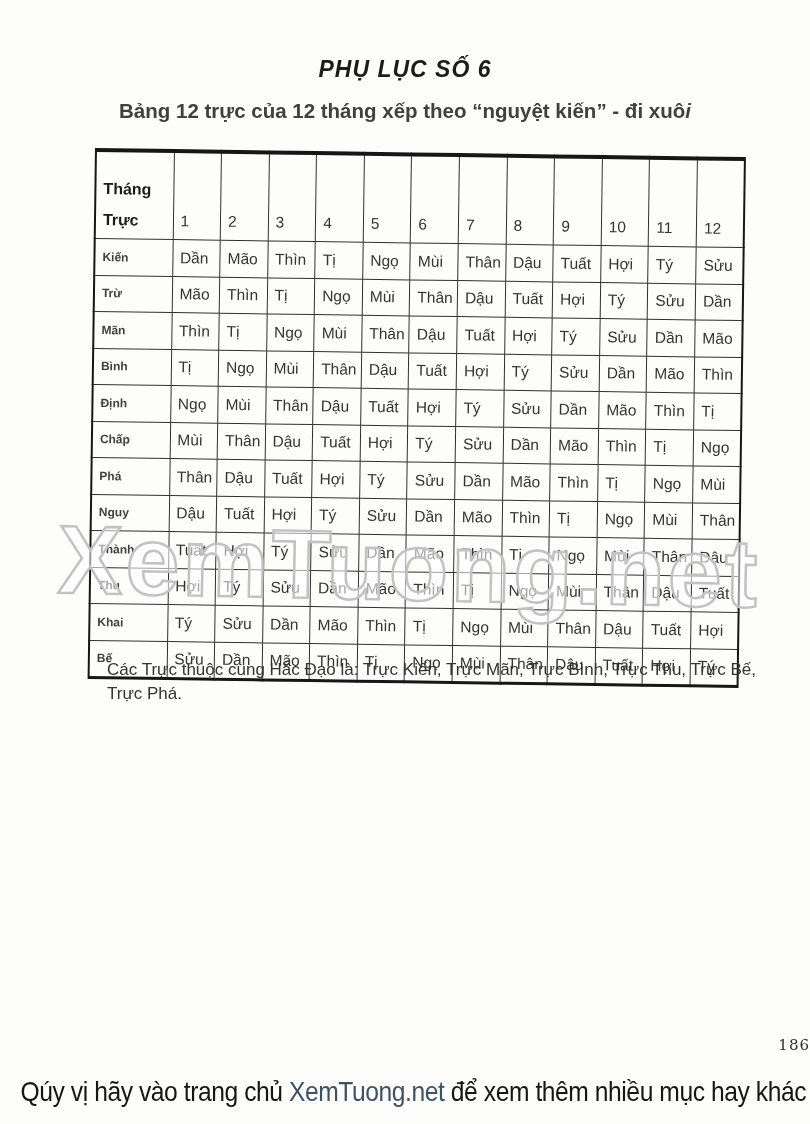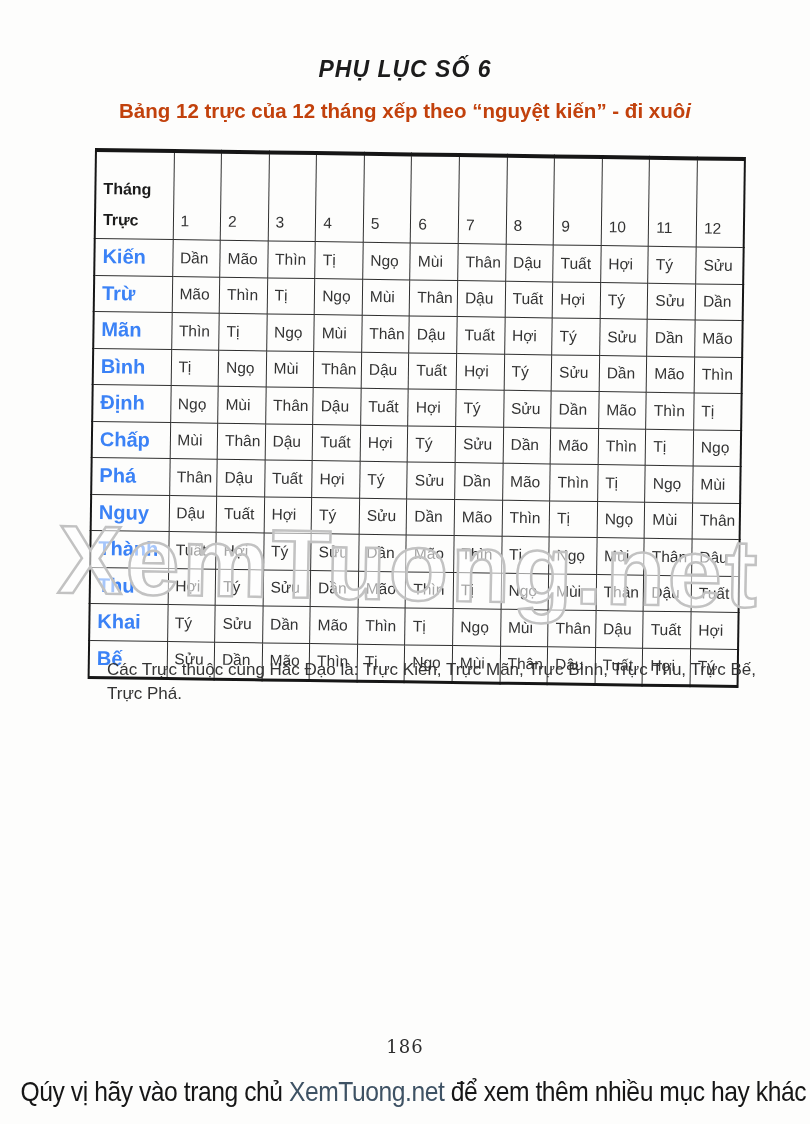--- a/index.html
+++ b/index.html
@@ -32,21 +32,21 @@
     color: #1c1c1c;
   }
   .doc-subtitle {
     position: absolute;
     top: 99px;
     left: 0;
     width: 100%;
     text-align: center;
     font-size: 20.5px;
     font-weight: bold;
-    color: #c2410c;
+    color: #404040;
     white-space: nowrap;
   }
   .doc-subtitle .it { font-style: italic; }
 
   
   .table-wrap {
     position: absolute;
     left: 95px;
     top: 148px;
     width: 650px;
@@ -84,22 +84,22 @@
     color: #1b1b1b;
     font-size: 16px;
     padding-top: 7px;
     padding-bottom: 7px;
     vertical-align: top;
   }
   table.truc th.corner .line1 { display: block; margin-bottom: 13px; }
   table.truc th.corner .line2 { display: block; }
   table.truc tbody th {
     font-weight: bold;
-    color: #3b82f6;
-    font-size: 20px;
+    color: #404040;
+    font-size: 12px;
   }
 
   
   .watermark {
     position: absolute;
     left: 46px;
     top: 488px;
     width: 726px;
     height: 160px;
     pointer-events: none;
@@ -116,23 +116,23 @@
     color: #333;
   }
   .notes p { margin: 0 0 10px 0; }
 
   
   .page-number {
     position: absolute;
     top: 1036px;
     left: 0;
     width: 100%;
-    text-align: center;
+    text-align: right;
     font-family: "DejaVu Serif", serif;
-    font-size: 18px;
+    font-size: 15px;
     color: #2d2d2d;
     letter-spacing: 1px;
   }
   .footer-banner {
     position: absolute;
     top: 1076px;
     left: 8px;
     width: 100%;
     display: flex;
     justify-content: center;

